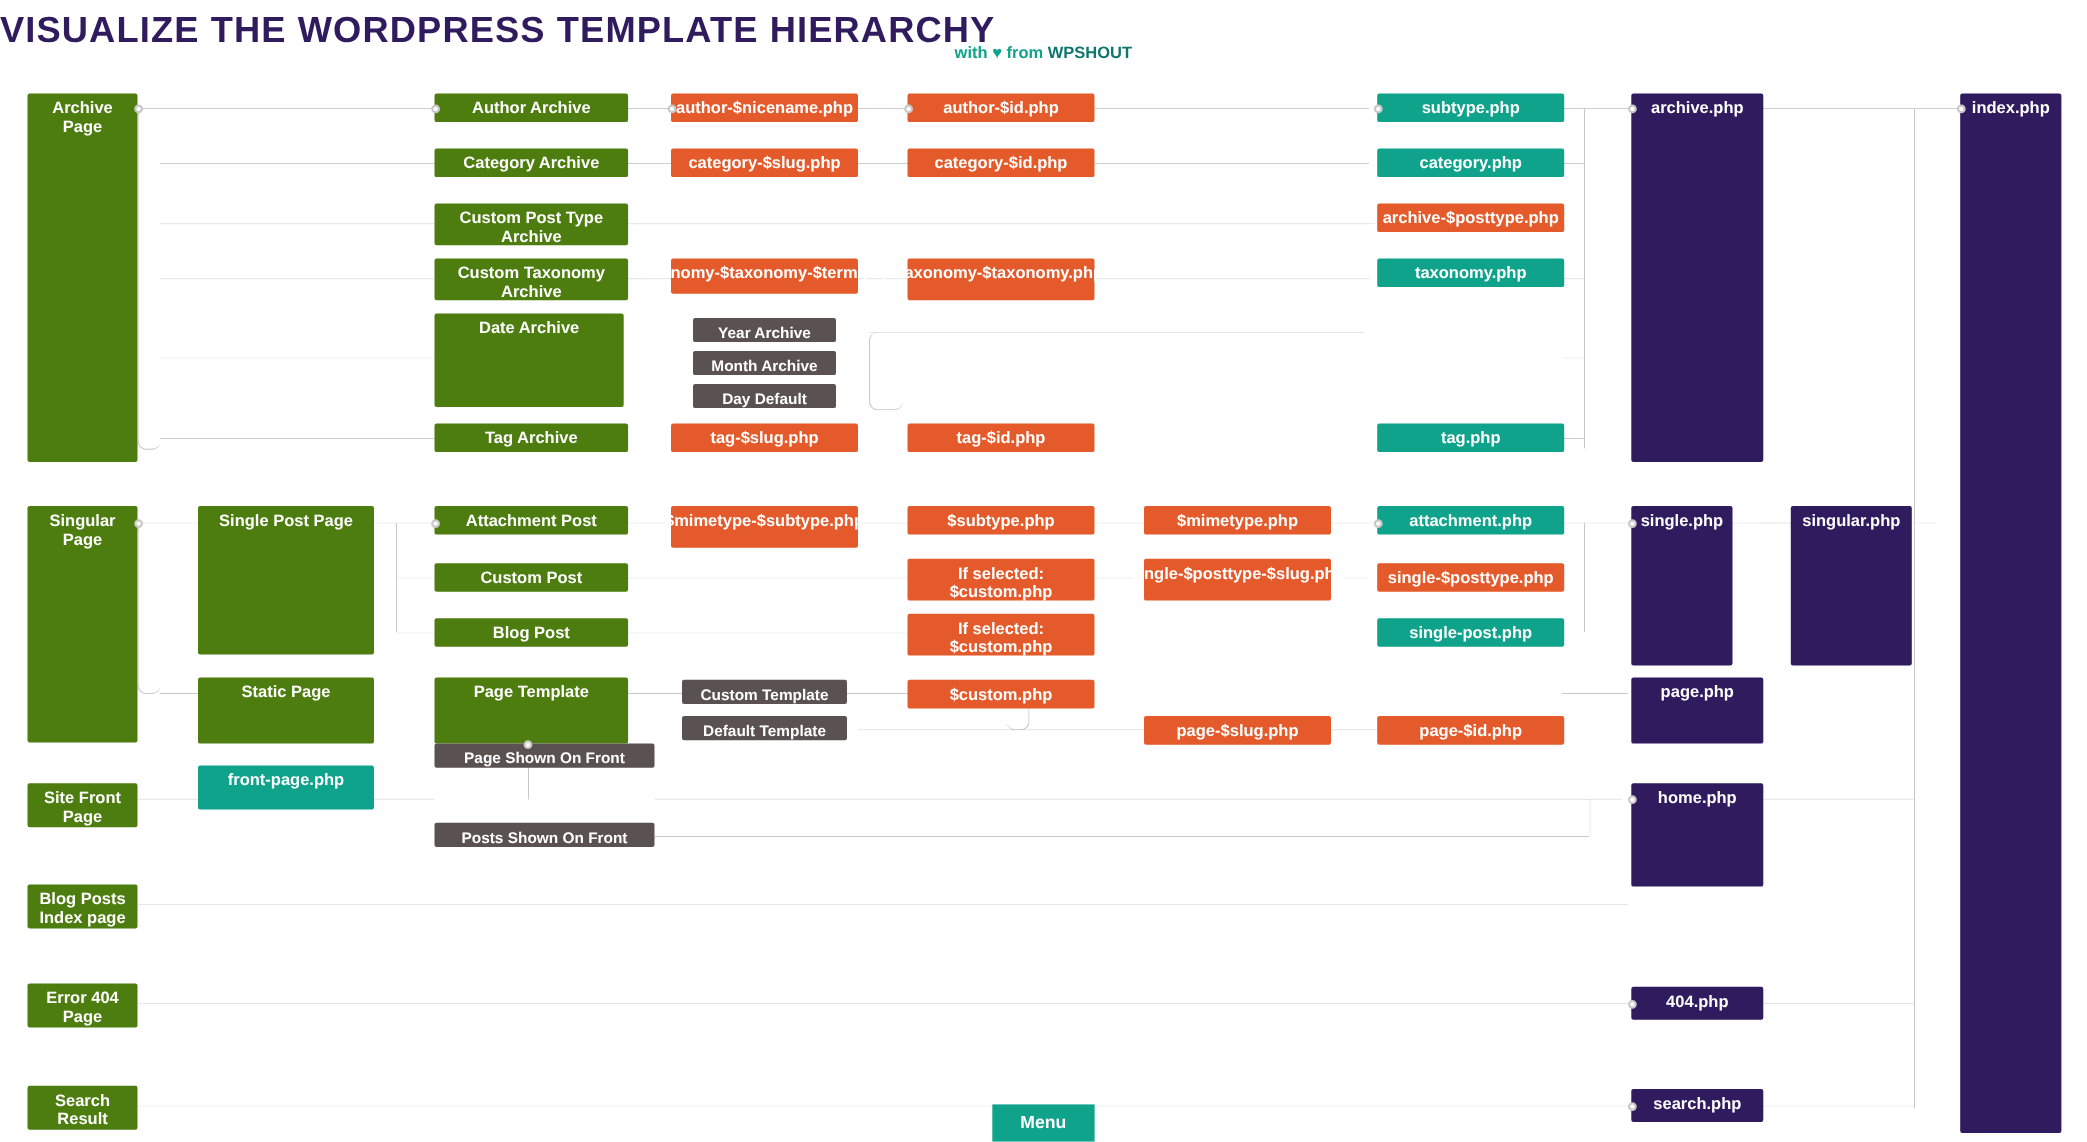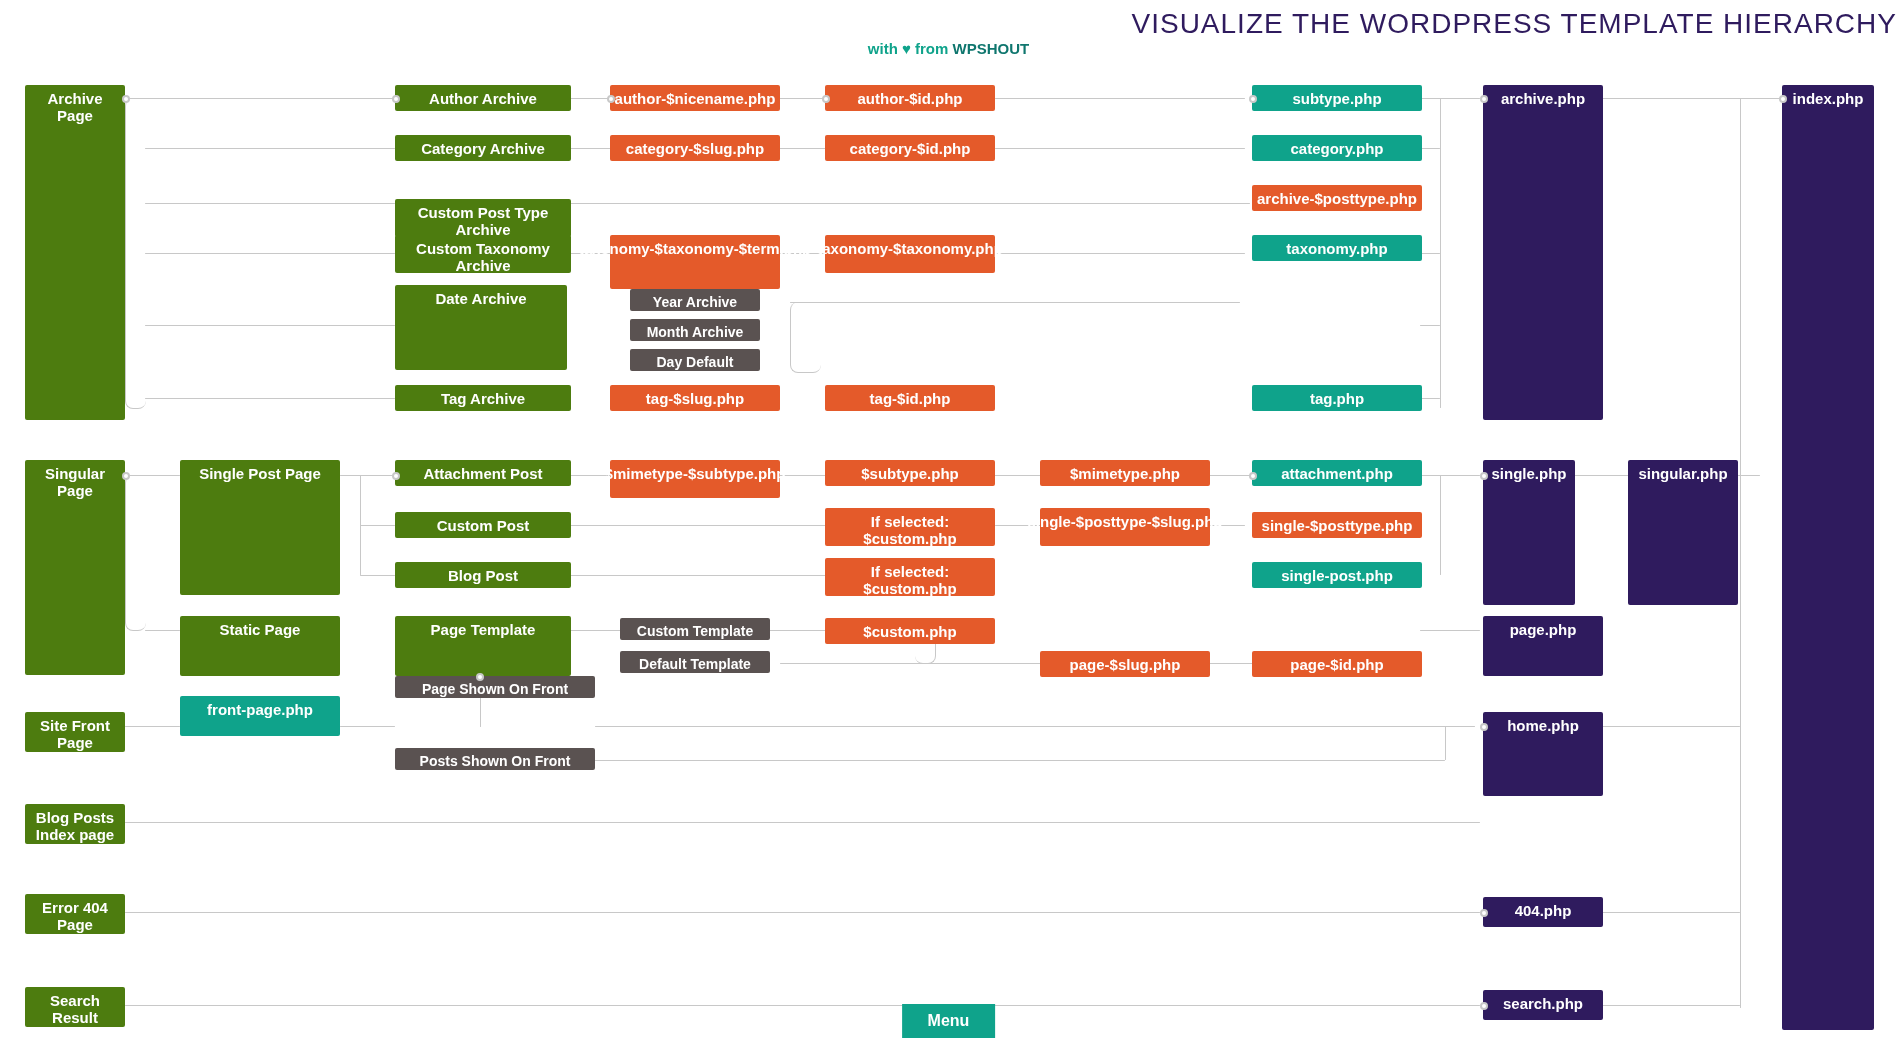--- a/index.html
+++ b/index.html
@@ -1,17 +1,17 @@
 <!DOCTYPE html>
 <html><head>
 <meta charset="utf-8">
 <style>
   html,body{margin:0;padding:0;background:#fff;font-family:"Helvetica Neue",Arial,sans-serif;font-weight:700}
   .canvas{position:relative;width:1897px;height:1038px}
-  .title{position:absolute;left:0;right:0;top:8px;text-align:right;font-family:Impact,"Arial Black",sans-serif;font-size:28px;letter-spacing:1px;color:#2f1b5e;font-weight:400}
+  .title{position:absolute;left:0;right:0;top:8px;text-align:left;font-family:Impact,"Arial Black",sans-serif;font-size:33px;letter-spacing:1px;color:#2f1b5e;font-weight:700}
   .subtitle{position:absolute;left:0;right:0;top:40px;text-align:center;font-size:15px;font-weight:800}
   .subtitle .with{color:#0fa38b}
   .subtitle .brand{color:#0f766e}
   .node{position:absolute;box-sizing:border-box;color:#fff;text-align:center;display:flex;align-items:flex-start;justify-content:center;padding:6px 10px;font-size:15px;line-height:1.1;border-radius:2px;font-weight:700}
   .gray{background:#4d7c0f}
   .gray2{background:#5a5251}
   .orange{background:#e45a2a}
   .teal{background:#0fa38b}
   .purple{background:#2f1b5e}
   .wire{position:absolute;border:1px solid #c8c8c8;border-radius:8px}
@@ -91,35 +91,35 @@
 <div class="node gray" style="left:25px;top:804px;width:100px;height:40px">Blog Posts Index page</div>
 <div class="node gray" style="left:25px;top:894px;width:100px;height:40px">Error 404 Page</div>
 <div class="node gray" style="left:25px;top:987px;width:100px;height:40px">Search Result Page</div>
 
 <div class="node gray" style="left:180px;top:460px;width:160px;height:135px">Single Post Page</div>
 <div class="node gray" style="left:180px;top:616px;width:160px;height:60px">Static Page</div>
 <div class="node teal" style="left:180px;top:696px;width:160px;height:40px">front-page.php</div>
 
 <div class="node gray" style="left:395px;top:85px;width:176px;height:26px">Author Archive</div>
 <div class="node gray" style="left:395px;top:135px;width:176px;height:26px">Category Archive</div>
-<div class="node gray" style="left:395px;top:199px;width:176px;height:38px">Custom Post Type Archive</div>
+<div class="node gray" style="left:395px;top:185px;width:176px;height:38px">Custom Post Type Archive</div>
 <div class="node gray" style="left:395px;top:235px;width:176px;height:38px">Custom Taxonomy Archive</div>
 <div class="node gray" style="left:395px;top:285px;width:172px;height:85px">Date Archive</div>
 <div class="node gray" style="left:395px;top:385px;width:176px;height:26px">Tag Archive</div>
 
 <div class="node gray" style="left:395px;top:460px;width:176px;height:26px">Attachment Post</div>
 <div class="node gray" style="left:395px;top:512px;width:176px;height:26px">Custom Post</div>
 <div class="node gray" style="left:395px;top:562px;width:176px;height:26px">Blog Post</div>
 <div class="node gray" style="left:395px;top:616px;width:176px;height:60px">Page Template</div>
 <div class="node gray2" style="left:395px;top:676px;width:200px;height:22px;font-size:14px">Page Shown On Front</div>
 <div class="node gray2" style="left:395px;top:748px;width:200px;height:22px;font-size:14px">Posts Shown On Front</div>
 
 <div class="node orange" style="left:610px;top:85px;width:170px;height:26px">author-$nicename.php</div>
 <div class="node orange" style="left:610px;top:135px;width:170px;height:26px">category-$slug.php</div>
-<div class="node orange" style="left:610px;top:235px;width:170px;height:54px">taxonomy-$taxonomy-$term.php</div>
+<div class="node orange" style="left:610px;top:235px;width:170px;height:32px">taxonomy-$taxonomy-$term.php</div>
 <div class="node gray2" style="left:630px;top:289px;width:130px;height:22px;font-size:14px">Year Archive</div>
 <div class="node gray2" style="left:630px;top:319px;width:130px;height:22px;font-size:14px">Month Archive</div>
 <div class="node gray2" style="left:630px;top:349px;width:130px;height:22px;font-size:14px">Day Default</div>
 <div class="node orange" style="left:610px;top:385px;width:170px;height:26px">tag-$slug.php</div>
 <div class="node orange" style="left:610px;top:460px;width:170px;height:38px">$mimetype-$subtype.php</div>
 <div class="node gray2" style="left:620px;top:618px;width:150px;height:22px;font-size:14px">Custom Template</div>
 <div class="node gray2" style="left:620px;top:651px;width:150px;height:22px;font-size:14px">Default Template</div>
 
 <div class="node orange" style="left:825px;top:85px;width:170px;height:26px">author-$id.php</div>
 <div class="node orange" style="left:825px;top:135px;width:170px;height:26px">category-$id.php</div>
@@ -140,21 +140,21 @@
 <div class="node teal" style="left:1252px;top:235px;width:170px;height:26px">taxonomy.php</div>
 <div class="node teal" style="left:1252px;top:385px;width:170px;height:26px">tag.php</div>
 <div class="node teal" style="left:1252px;top:460px;width:170px;height:26px">attachment.php</div>
 <div class="node orange" style="left:1252px;top:512px;width:170px;height:26px">single-$posttype.php</div>
 <div class="node teal" style="left:1252px;top:562px;width:170px;height:26px">single-post.php</div>
 <div class="node orange" style="left:1252px;top:651px;width:170px;height:26px">page-$id.php</div>
 
 <div class="node purple" style="left:1483px;top:85px;width:120px;height:335px">archive.php</div>
 <div class="node purple" style="left:1483px;top:460px;width:92px;height:145px">single.php</div>
 <div class="node purple" style="left:1483px;top:616px;width:120px;height:60px">page.php</div>
-<div class="node purple" style="left:1483px;top:712px;width:120px;height:84px">home.php</div>
+<div class="node purple" style="left:1483px;top:712px;width:120px;height:94px">home.php</div>
 <div class="node purple" style="left:1483px;top:897px;width:120px;height:30px">404.php</div>
 <div class="node purple" style="left:1483px;top:990px;width:120px;height:30px">search.php</div>
 
 <div class="node purple" style="left:1628px;top:460px;width:110px;height:145px">singular.php</div>
 
 <div class="node purple" style="left:1782px;top:85px;width:92px;height:945px">index.php</div>
 
 <div class="dot" style="left:122px;top:95px"></div>
 <div class="dot" style="left:392px;top:95px"></div>
 <div class="dot" style="left:607px;top:95px"></div>

